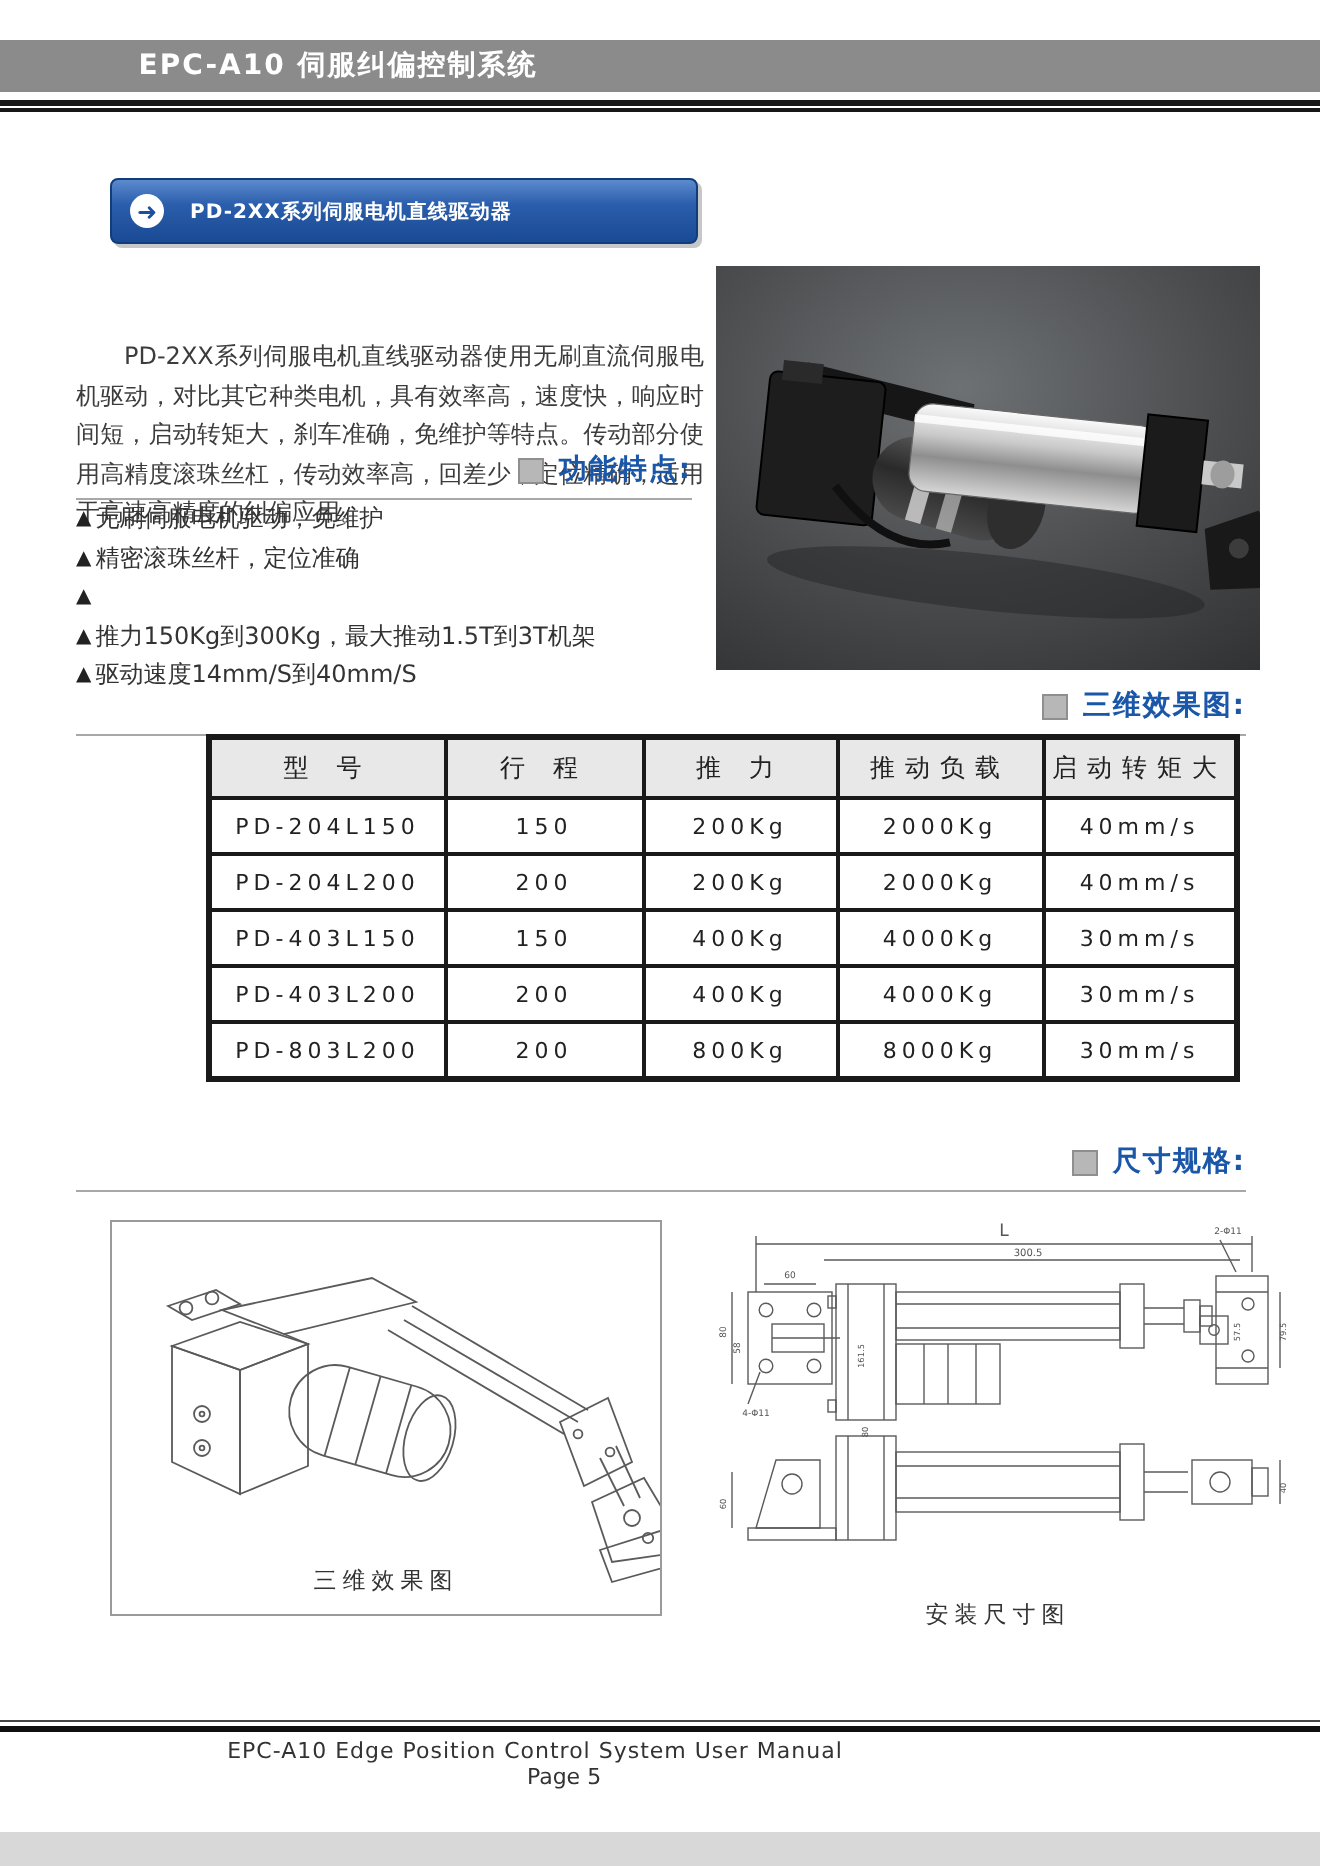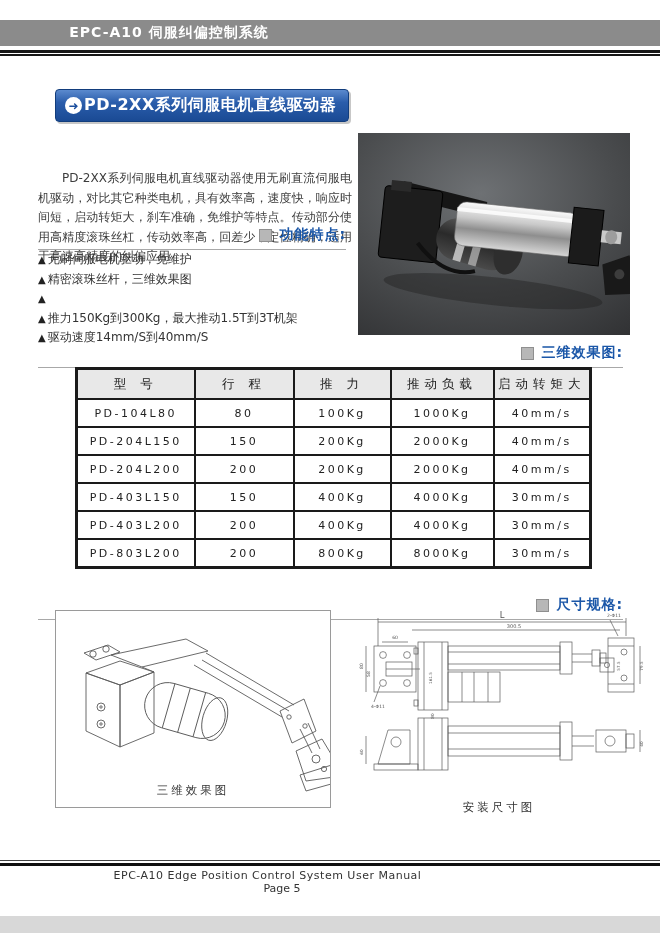--- a/index.html
+++ b/index.html
@@ -14,46 +14,46 @@
   .rule-a{left:0;top:50px;width:660px;height:3px;background:#161616;}
   .rule-b{left:0;top:54px;width:660px;height:2px;background:#161616;}
 
   
   .title-pill{left:55px;top:89px;width:294px;height:33px;border-radius:4px;
     background:linear-gradient(to bottom,#5b8ace 0%,#2a5dab 40%,#1a4a94 100%);
     border:1px solid #123d7c;box-shadow:2px 2px 0 #c7c7c7;
     display:flex;align-items:center;padding-left:9px;box-sizing:border-box;color:#fff;}
   .pill-icon{width:17px;height:17px;border-radius:50%;background:#fff;color:#1c4f9e;
     display:flex;align-items:center;justify-content:center;font-size:12px;font-weight:bold;line-height:1;}
-  .pill-text{margin-left:2px;font-size:16px;font-weight:bold;letter-spacing:0.5px;}
+  .pill-text{margin-left:13px;font-size:10px;font-weight:bold;letter-spacing:0.5px;}
 
   
   .intro{left:38px;top:137px;width:314px;font-size:12px;line-height:19.5px;color:#3c3c3c;
     text-indent:2em;text-align:justify;margin-top:32px;}
 
   
   .sec-head{display:flex;align-items:center;gap:7px;border-bottom:1px solid #a8a8a8;padding-bottom:5px;justify-content:flex-end;}
   .sec-square{width:13px;height:13px;background:#b7b7b7;border:1px solid #8f8f8f;box-sizing:border-box;}
   .sec-label{color:#1b57a8;font-weight:bold;font-size:14px;letter-spacing:1px;}
   .head-features{left:38px;top:226px;width:308px;}
   .head-specs{left:38px;top:344px;width:585px;}
-  .head-dims{left:38px;top:572px;width:585px;margin-top:24px;}
+  .head-dims{left:38px;top:572px;width:585px;}
 
   
   .features{left:38px;top:250px;width:320px;font-size:12px;line-height:19.5px;color:#333;}
   .feat-row{display:flex;}
   .tri{margin-right:2px;font-size:10px;line-height:19.5px;color:#222;}
 
   
   .photo{left:358px;top:133px;width:272px;height:202px;}
 
   
   .spec-table{left:75px;top:367px;width:514px;border-collapse:collapse;table-layout:fixed;}
   .spec-table th,.spec-table td{border:2px solid #1a1a1a;text-align:center;padding:0;}
-  .spec-table{border:3px solid #1a1a1a;}
+  .spec-table{border:3px solid #1a1a1a;margin-left:28px;}
   .spec-table th{height:28px;background:#e8e8e8;font-size:12.5px;font-weight:normal;letter-spacing:5px;color:#222;}
   .spec-table td{height:26px;font-size:11px;letter-spacing:2.5px;color:#222;}
   .col-model{width:118px;} .col-stroke{width:99px;} .col-force{width:97px;}
   .col-load{width:103px;} .col-speed{width:97px;}
 
   
   .draw-left{left:55px;top:610px;width:276px;height:198px;border:1px solid #9a9a9a;box-sizing:border-box;background:#fff;}
   .draw-right{left:352px;top:606px;width:294px;height:214px;}
 
   
@@ -89,21 +89,21 @@
     <span class="sec-label">功能特点:</span>
   </div>
 
   <div class="abs features">
     <div class="feat-row">
       <span class="tri">▲</span>
       <span>无刷伺服电机驱动，免维护</span>
       </div>
     <div class="feat-row">
       <span class="tri">▲</span>
-      <span>精密滚珠丝杆，三维效果图</span>
+      <span>精密滚珠丝杆，定位准确</span>
       </div>
     <div class="feat-row">
       <span class="tri">▲</span>
       </div>
     <div class="feat-row">
       <span class="tri">▲</span>
       <span>推力150Kg到300Kg，最大推动1.5T到3T机架</span>
       </div>
     <div class="feat-row">
       <span class="tri">▲</span>
@@ -170,27 +170,20 @@
       <tr>
         <th>型 号</th>
         <th>行 程</th>
         <th>推 力</th>
         <th>推动负载</th>
         <th>启动转矩大</th>
       </tr>
     </thead>
     <tbody>
       <tr>
-        <td>PD-104L80</td>
-        <td>80</td>
-        <td>100Kg</td>
-        <td>1000Kg</td>
-        <td>40mm/s</td>
-      </tr>
-      <tr>
         <td>PD-204L150</td>
         <td>150</td>
         <td>200Kg</td>
         <td>2000Kg</td>
         <td>40mm/s</td>
       </tr>
       <tr>
         <td>PD-204L200</td>
         <td>200</td>
         <td>200Kg</td>

